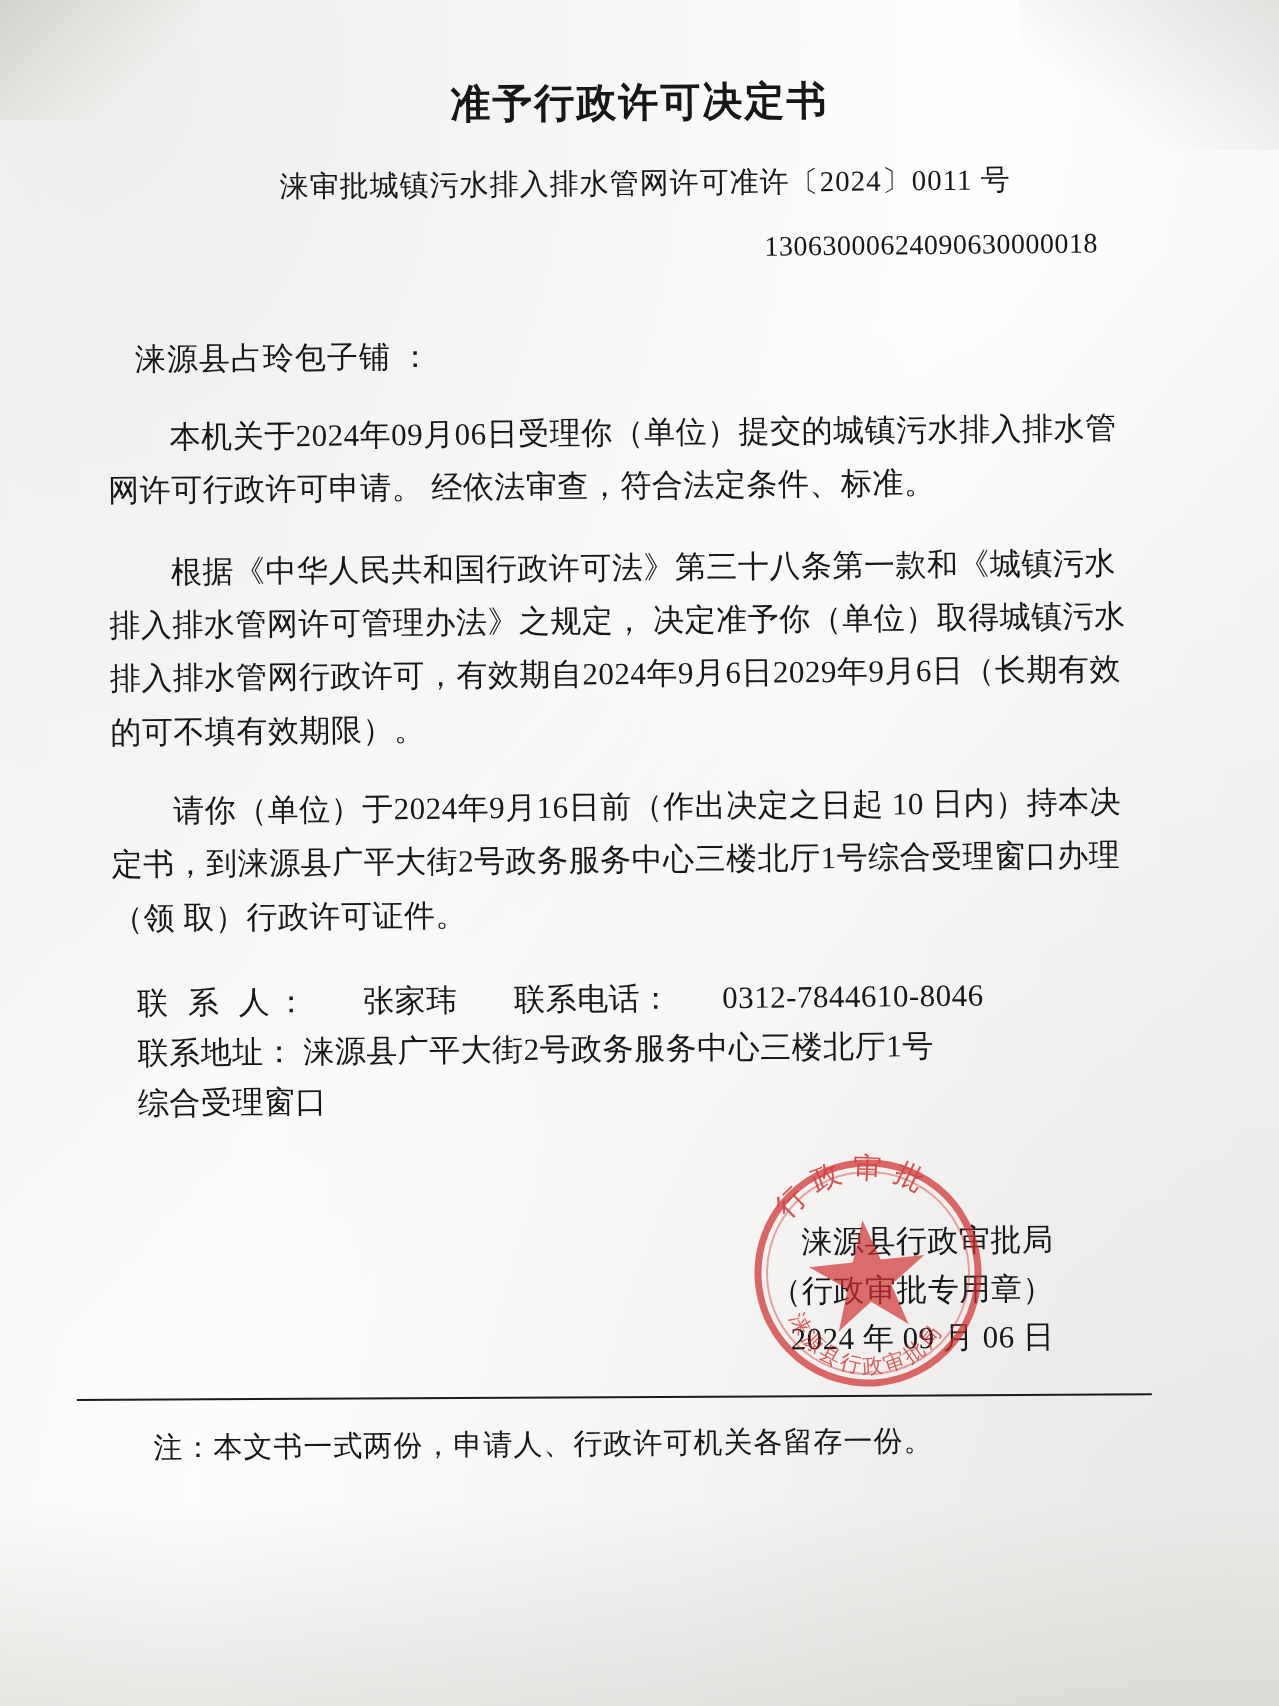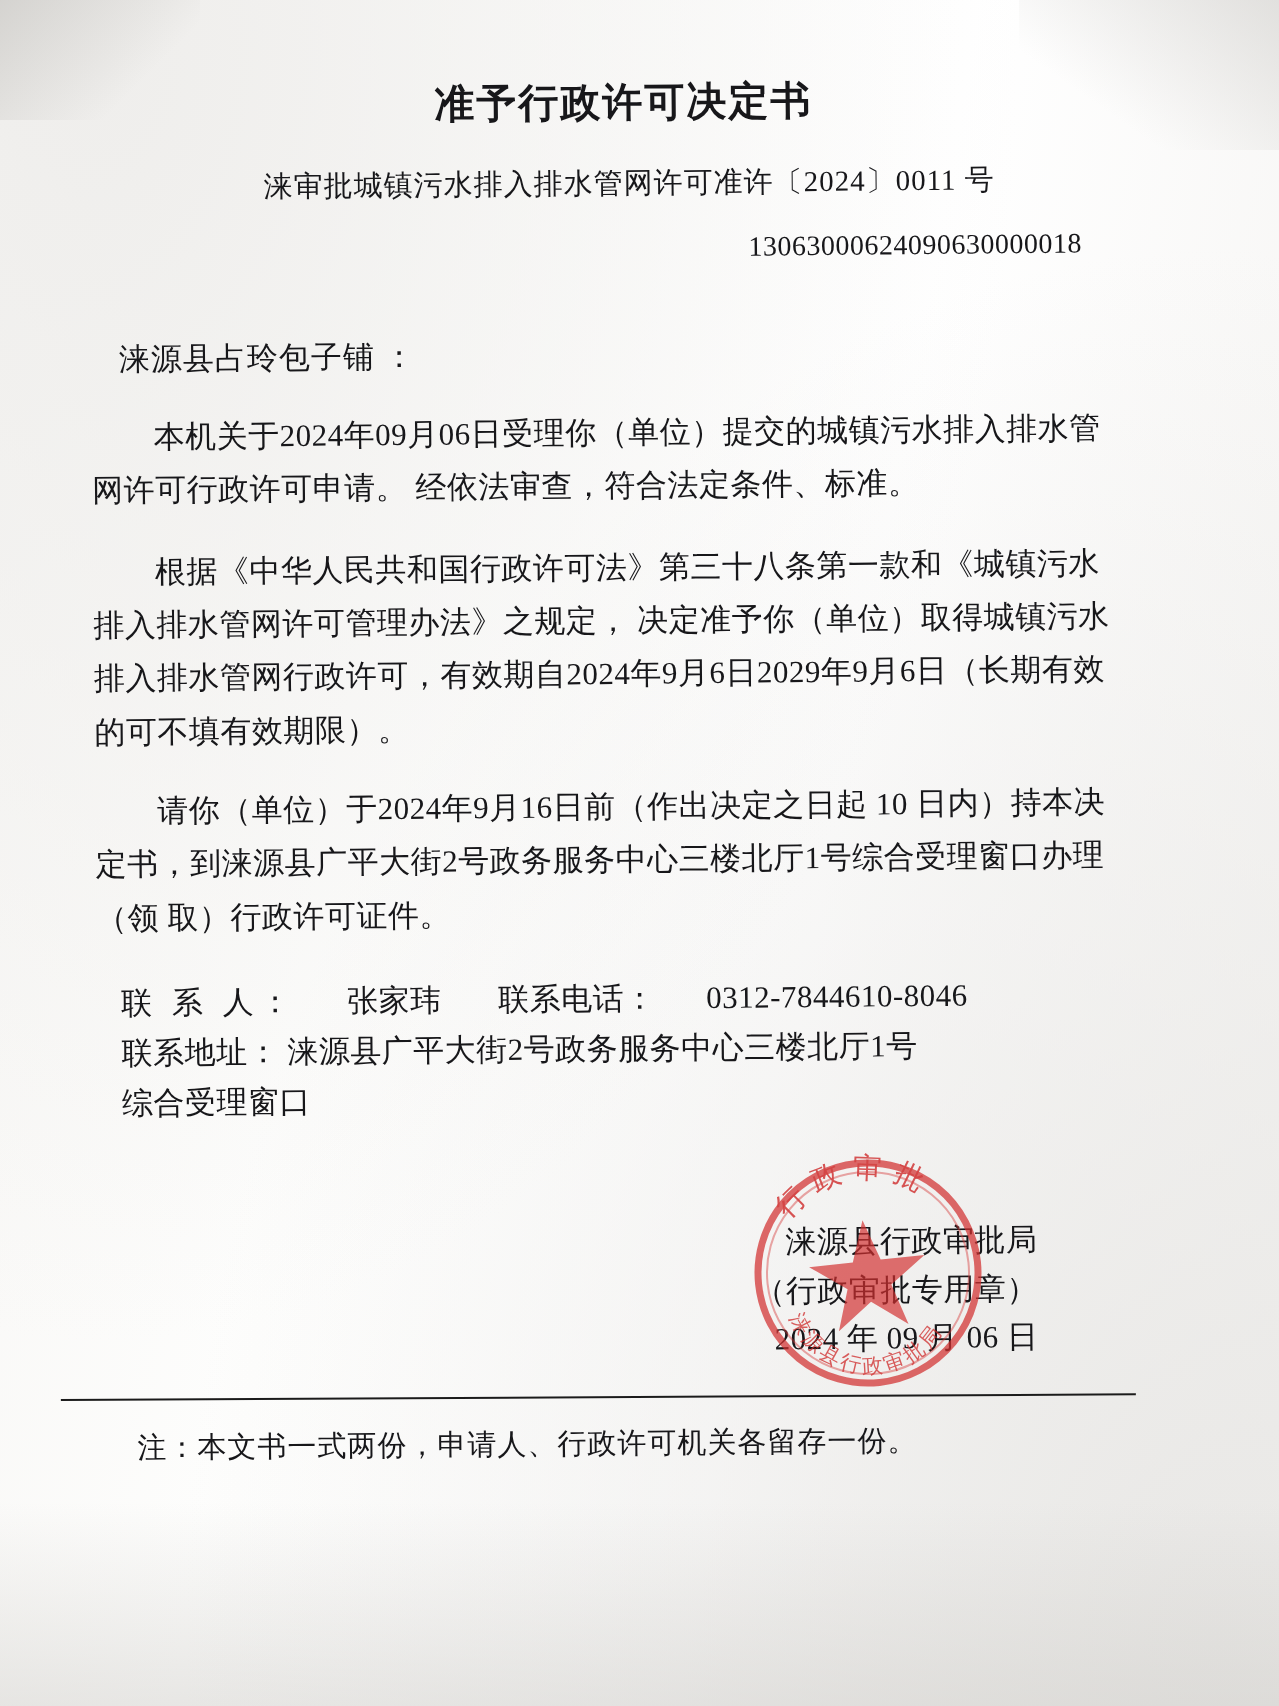--- a/index.html
+++ b/index.html
@@ -31,21 +31,21 @@
     background: linear-gradient(215deg, rgba(196,194,190,.45), rgba(255,255,255,0) 70%);
     pointer-events: none;
   }
   .shade-bottom {
     position: absolute; left: 0; bottom: 0; width: 100%; height: 240px;
     background: linear-gradient(to top, rgba(205,203,199,.45), rgba(255,255,255,0) 85%);
     pointer-events: none;
   }
   .doc {
     position: absolute;
-    left: 0; top: 0;
+    left: 16px; top: 0;
     width: 1094px;
     height: 1706px;
     color: #17171a;
     text-decoration: underline;
   }
   .doc-inner {
     position: absolute;
     left: 88px;
     top: 60px;
     width: 1050px;

